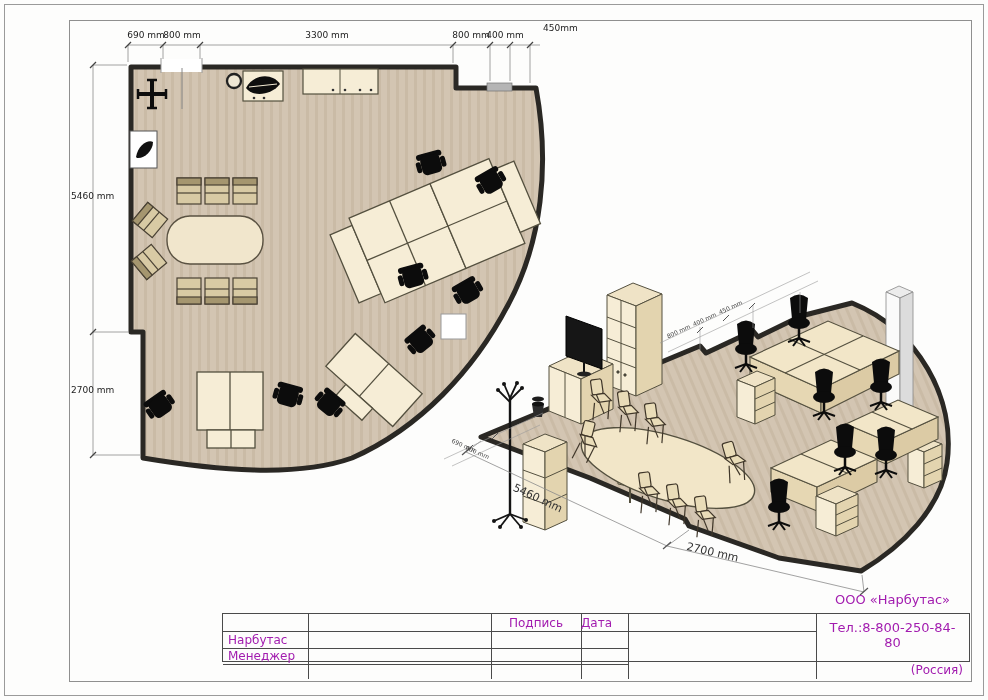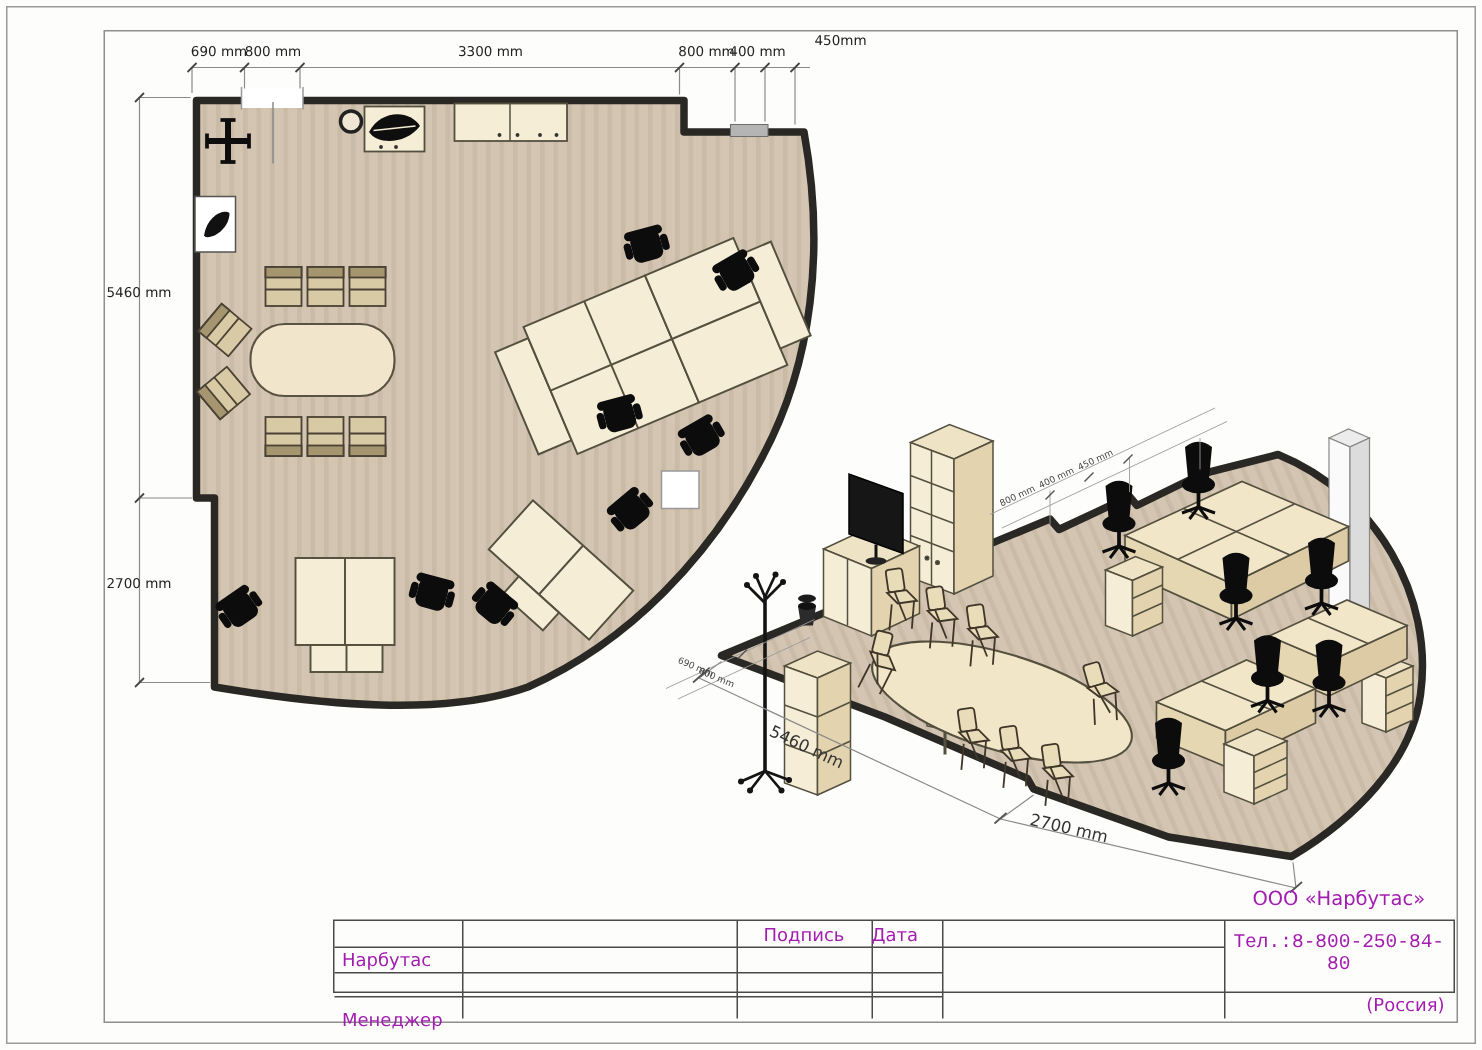--- a/index.html
+++ b/index.html
@@ -19,21 +19,21 @@
   .titleblock{position:absolute;left:222px;top:613px;width:748px;height:49px;
               border:1px solid #4a4a4a;box-sizing:border-box;font-size:12px;color:#a21caf;}
   .tb-line{position:absolute;background:#4a4a4a;}
   .tb-cell{position:absolute;display:flex;align-items:center;box-sizing:border-box;
            white-space:nowrap;overflow:hidden;}
   .tb-cell.centered{justify-content:center;}
   .tb-company{position:absolute;left:593px;top:0;width:153px;height:65px;
               display:flex;flex-direction:column;justify-content:flex-end;gap:13px;
               padding:2px 6px;box-sizing:border-box;}
   .tb-company .name{text-align:center;font-size:13px;}
-  .tb-company .phone{text-align:center;font-size:13px;font-family:Liberation Mono, monospace;}
+  .tb-company .phone{text-align:center;font-size:13px;}
   .tb-company .country{text-align:right;font-size:12px;}
 </style>
 </head>
 <body>
 
 <div id="stage">
   <div class="outer-border"></div>
   <div class="frame"></div>
 
   <svg class="art" width="988" height="700" viewBox="0 0 988 700">
@@ -407,21 +407,21 @@
     <div class="tb-line" style="left:358px;top:0;width:1px;height:65px;"></div>
     <div class="tb-line" style="left:405px;top:0;width:1px;height:65px;"></div>
     <div class="tb-line" style="left:593px;top:0;width:1px;height:65px;"></div>
     <div class="tb-line" style="left:0;top:17px;width:593px;height:1px;"></div>
     <div class="tb-line" style="left:0;top:34px;width:405px;height:1px;"></div>
     <div class="tb-line" style="left:0;top:50px;width:405px;height:1px;"></div>
 
     <div class="tb-cell centered" style="left:268px;top:0;width:90px;height:17px;">Подпись</div>
     <div class="tb-cell centered" style="left:350px;top:0;width:47px;height:17px;">Дата</div>
     <div class="tb-cell" style="left:0;top:17px;width:85px;height:17px;padding-left:5px;">Нарбутас</div>
-    <div class="tb-cell" style="left:0;top:34px;width:85px;height:16px;padding-left:5px;margin-top:24px;">Менеджер</div>
+    <div class="tb-cell" style="left:0;top:34px;width:85px;height:16px;padding-left:5px;">Менеджер</div>
 
     <div class="tb-company">
       <div class="name">ООО «Нарбутас»</div>
       <div class="phone">Тел.:8-800-250-84-80</div>
       <div class="country">(Россия)</div>
     </div>
   </div>
 </div>
 
 </body></html>

